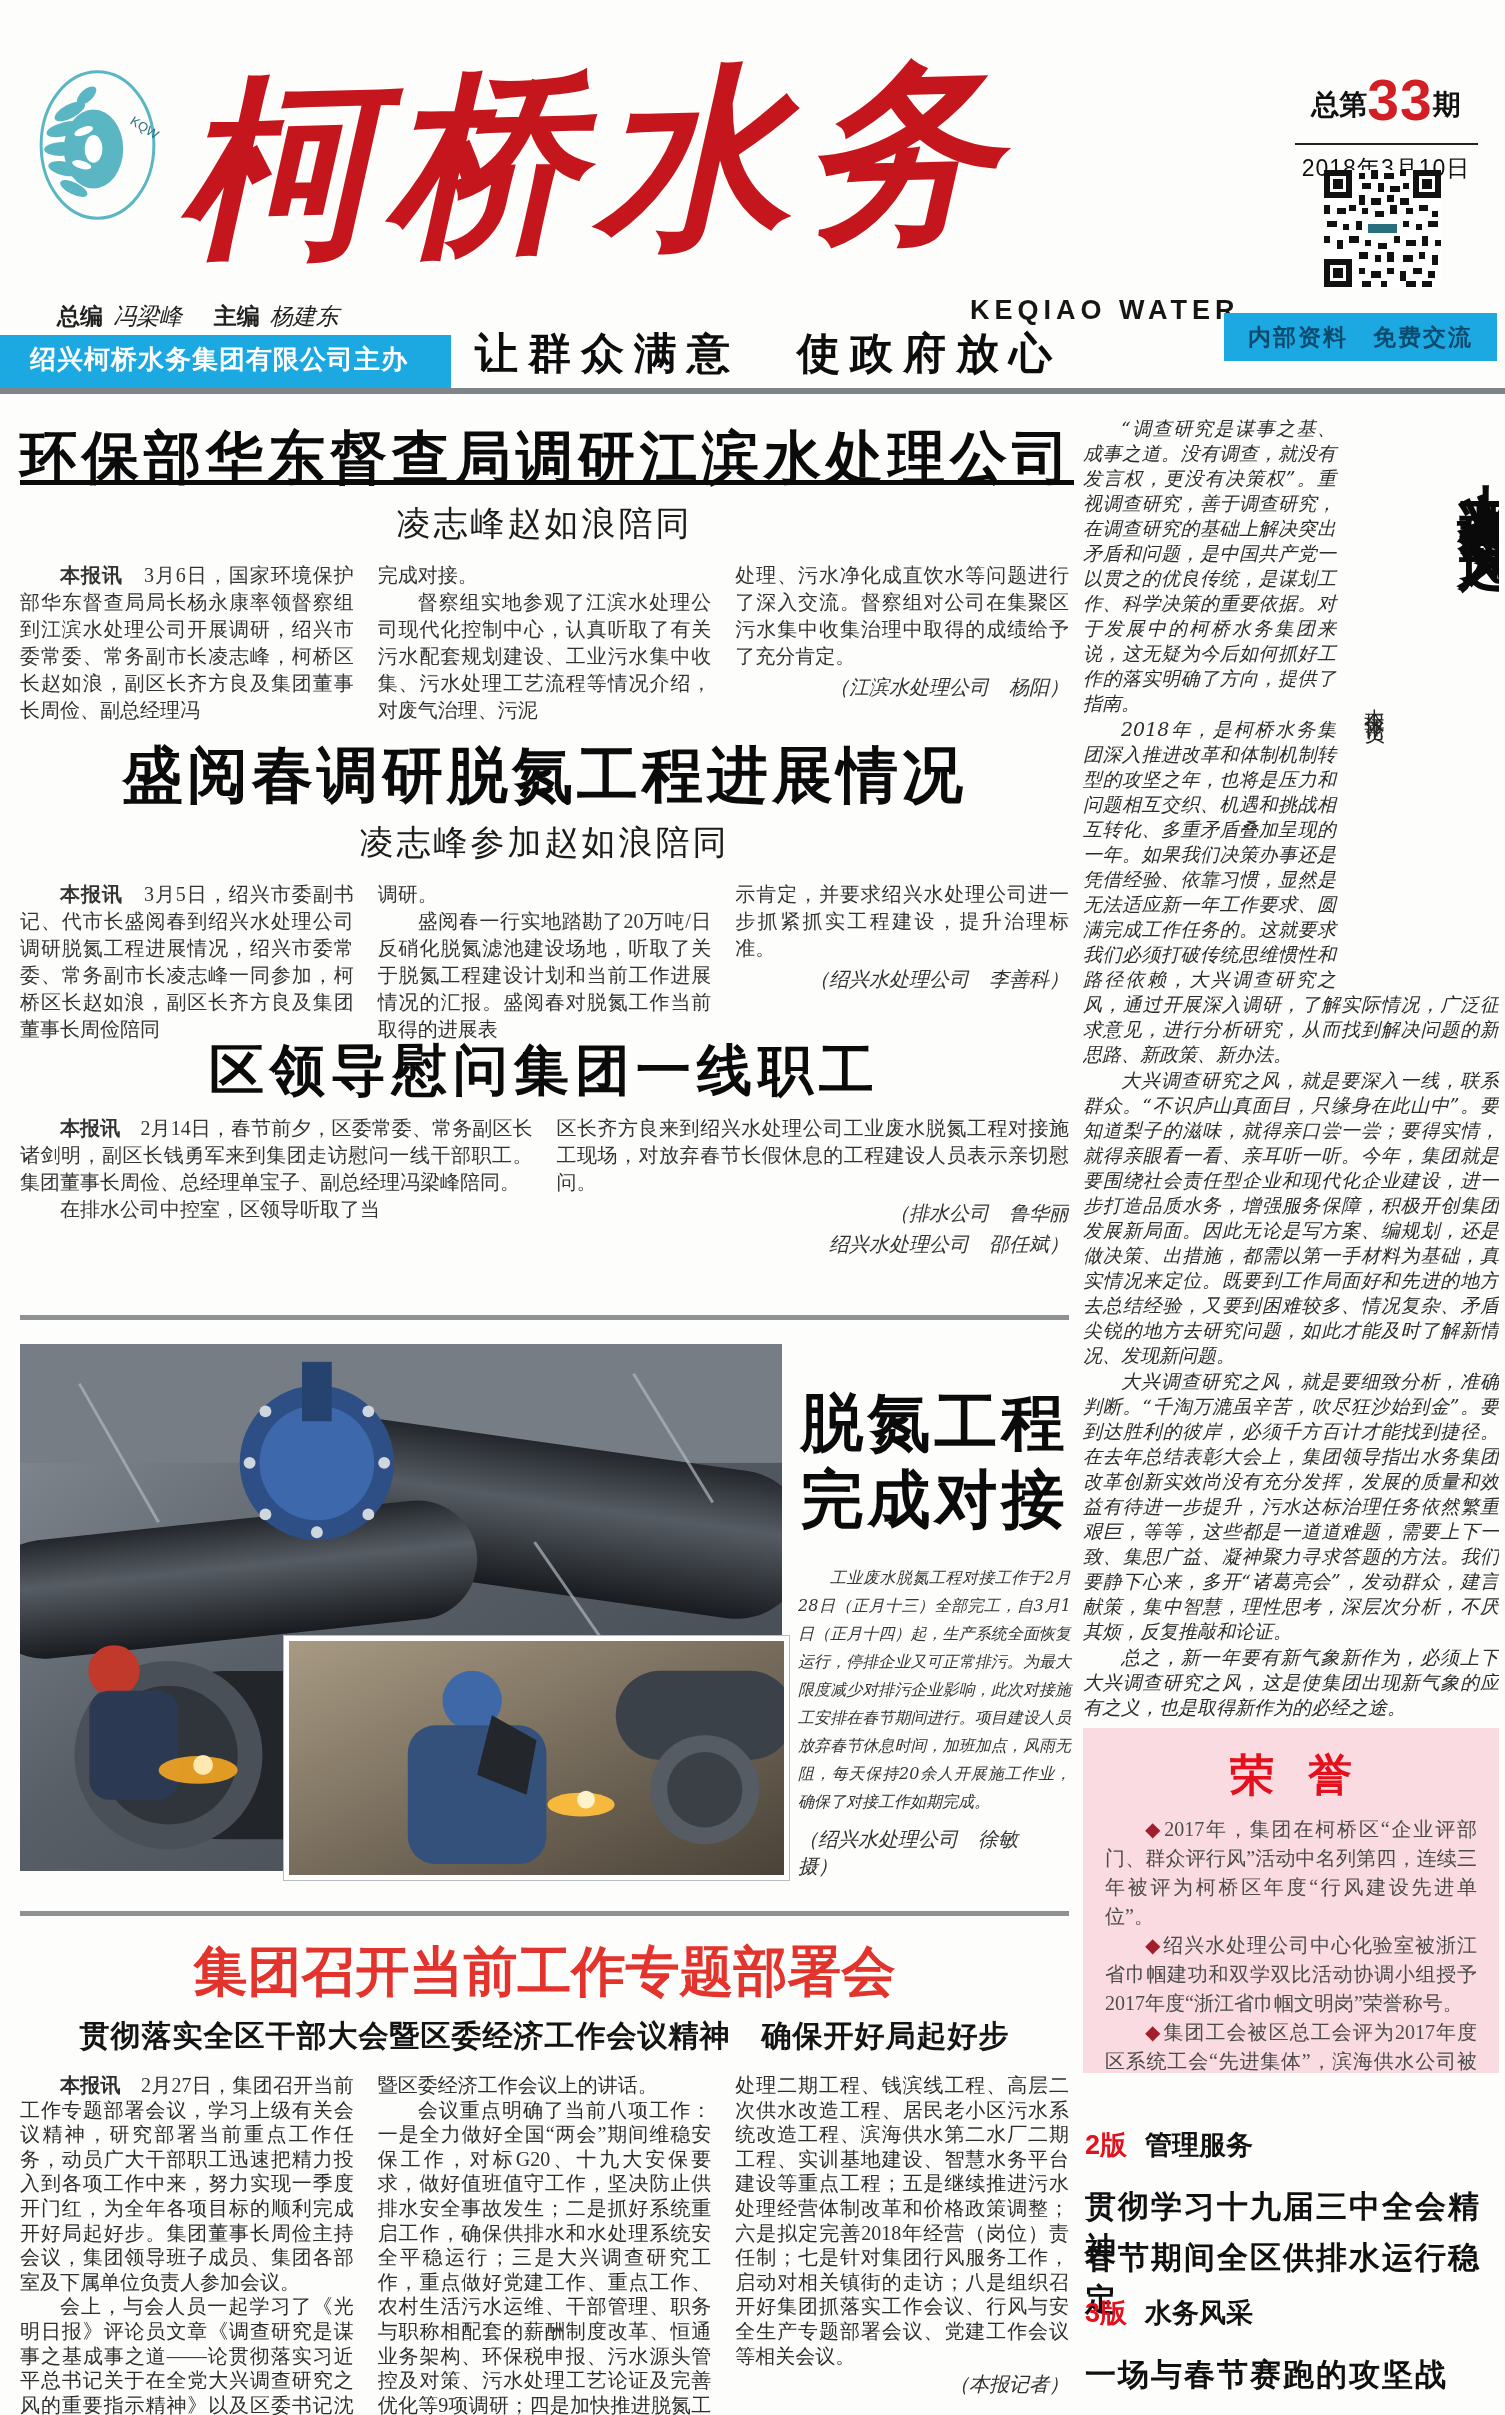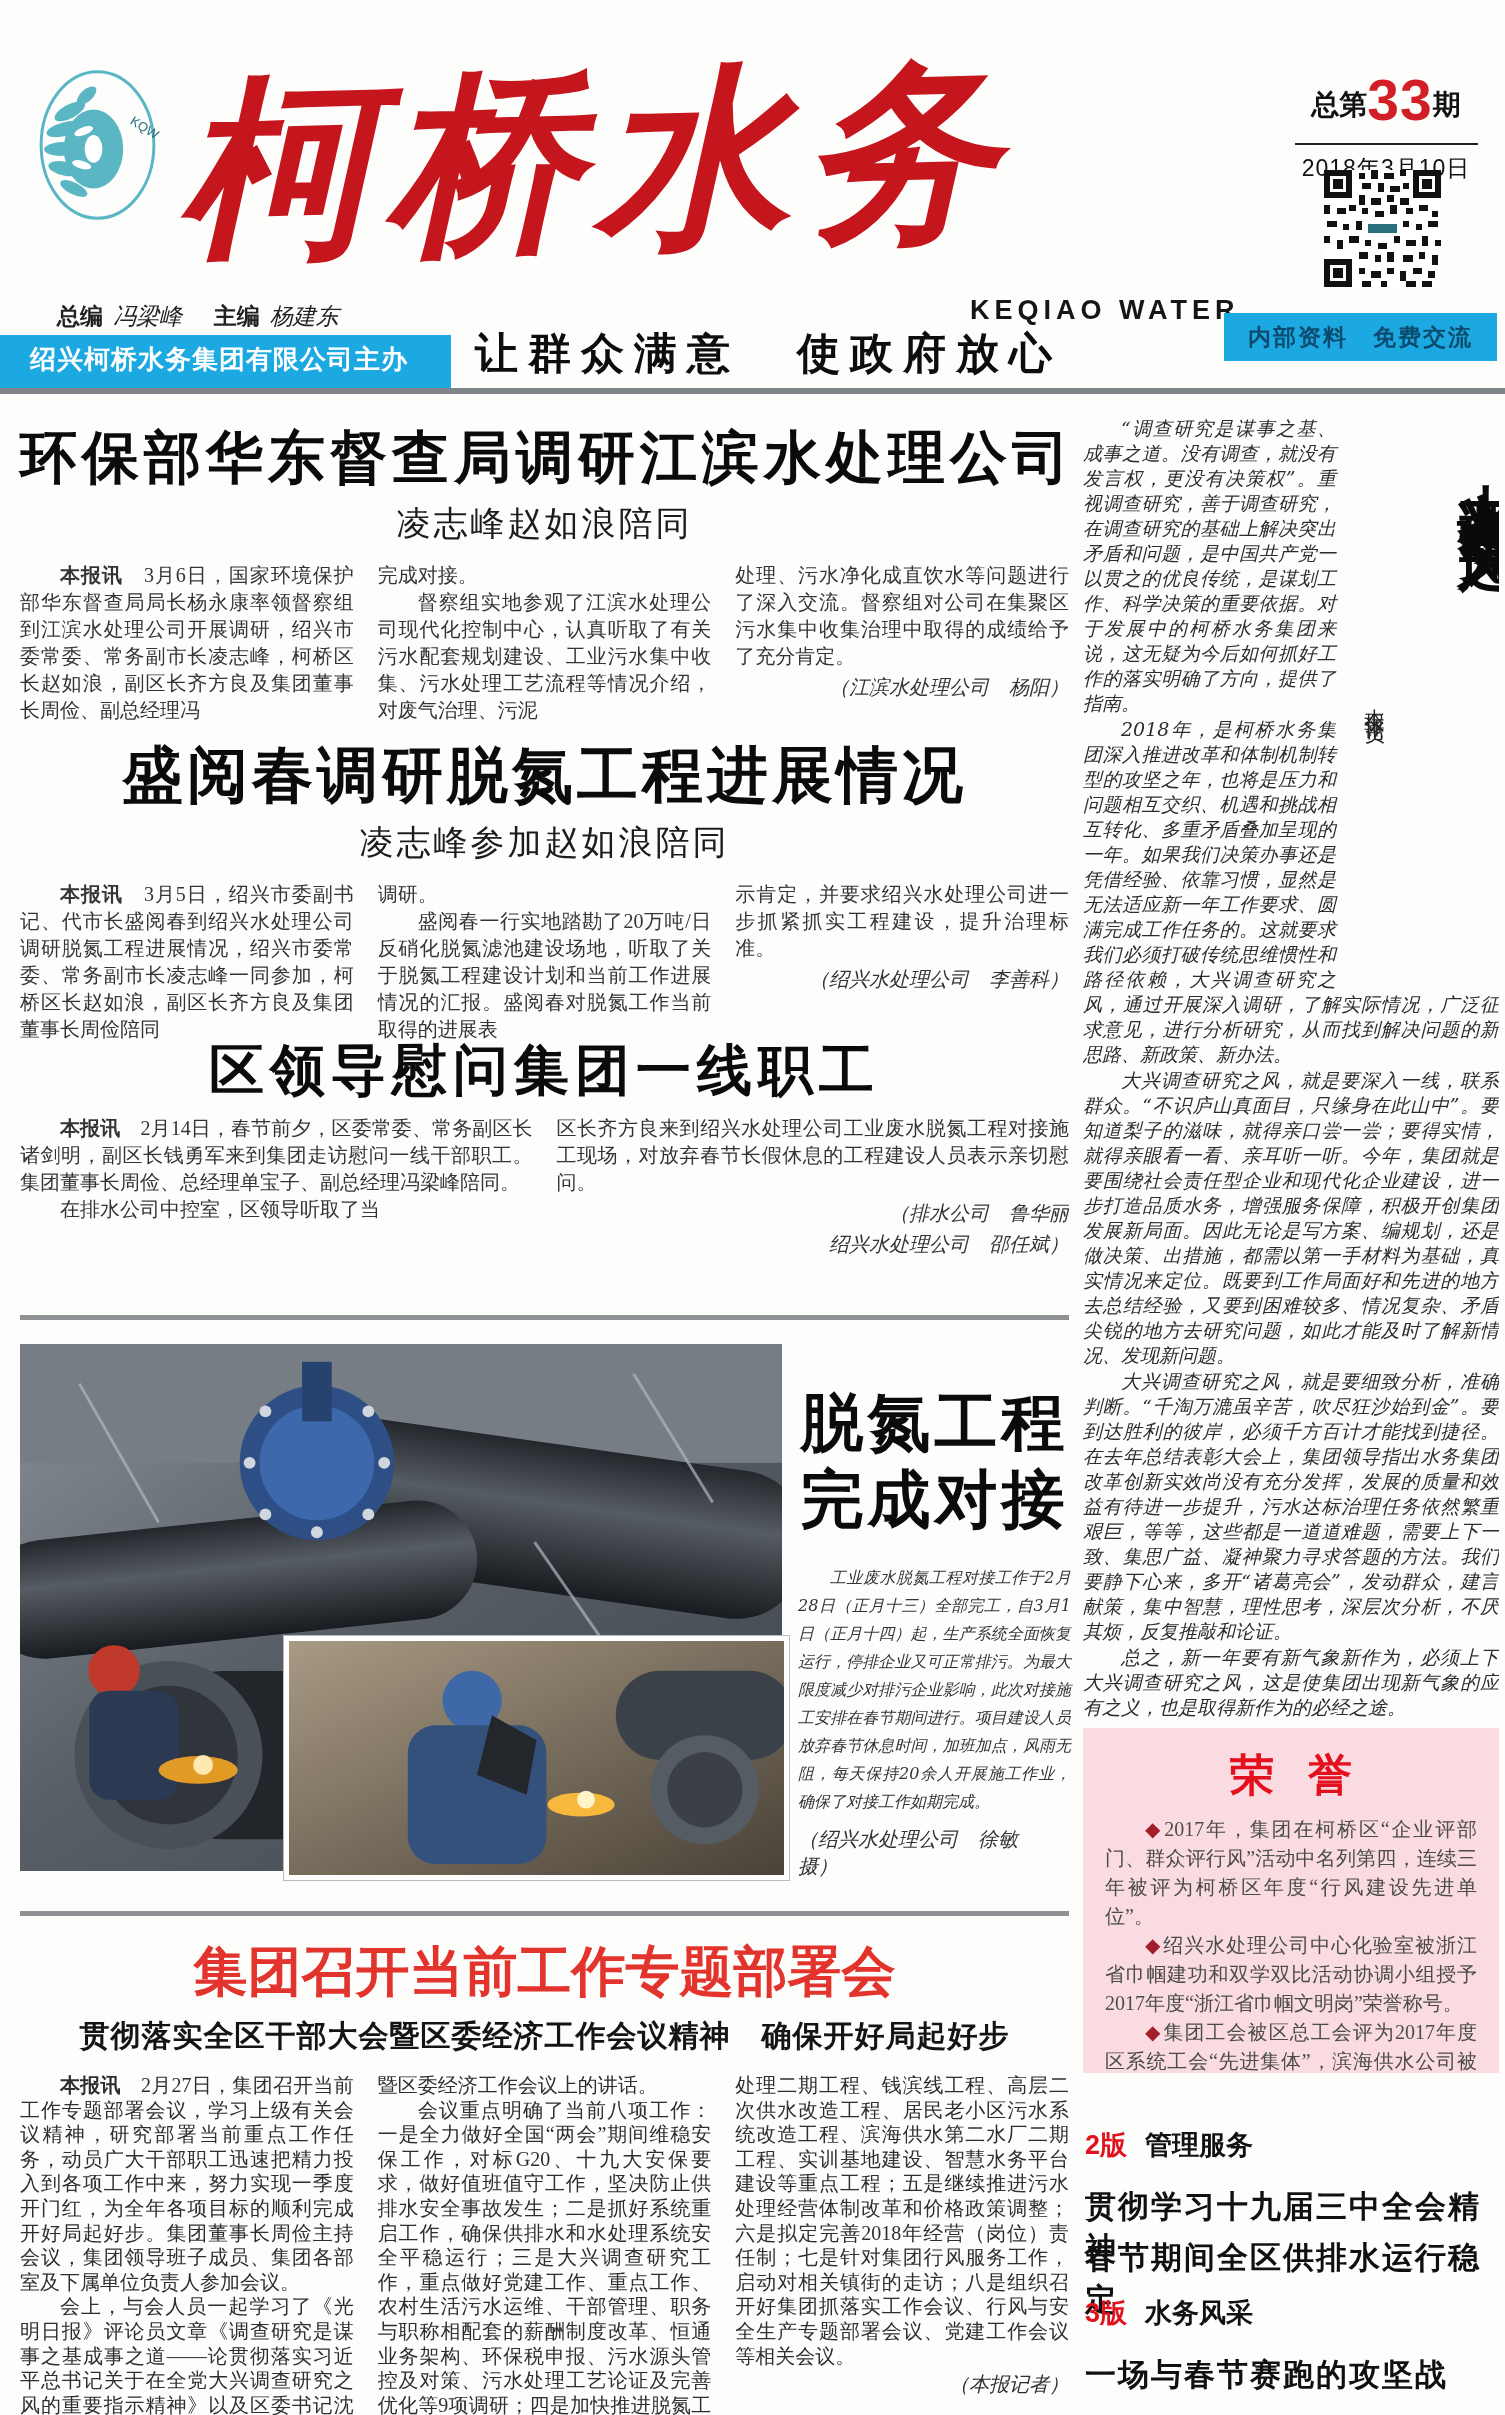--- a/index.html
+++ b/index.html
@@ -208,21 +208,21 @@
   <div class="abs internal">内部资料　免费交流</div>
 
   <div class="abs organizer">绍兴柯桥水务集团有限公司主办</div>
 
   <div class="abs slogan">
     <span>让群众满意</span><span class="gap"></span><span>使政府放心</span>
   </div>
 
   <div class="abs rule-top"></div>
 
-  <div class="abs headline" style="left:20px;top:420px;width:1049px;font-size:57px;letter-spacing:5px;">环保部华东督查局调研江滨水处理公司</div>
+  <div class="abs headline" style="left:20px;top:420px;width:1049px;font-size:57px;letter-spacing:5px;text-decoration:underline;">环保部华东督查局调研江滨水处理公司</div>
   <div class="abs subhead" style="left:20px;top:501px;width:1049px;">凌志峰赵如浪陪同</div>
   <div class="abs cols bodytext" style="left:20px;top:562px;width:1049px;height:166px;">
     <div class="col">
       <p class="p"><b class="lead">本报讯</b><span>　3月6日，国家环境保护部华东督查局局长杨永康率领督察组到江滨水处理公司开展调研，绍兴市委常委、常务副市长凌志峰，柯桥区长赵如浪，副区长齐方良及集团董事长周俭、副总经理冯</span></p>
     </div>
     <div class="col">
       <p class="p cont">完成对接。</p>
       <p class="p">督察组实地参观了江滨水处理公司现代化控制中心，认真听取了有关污水配套规划建设、工业污水集中收集、污水处理工艺流程等情况介绍，对废气治理、污泥</p>
     </div>
     <div class="col">

